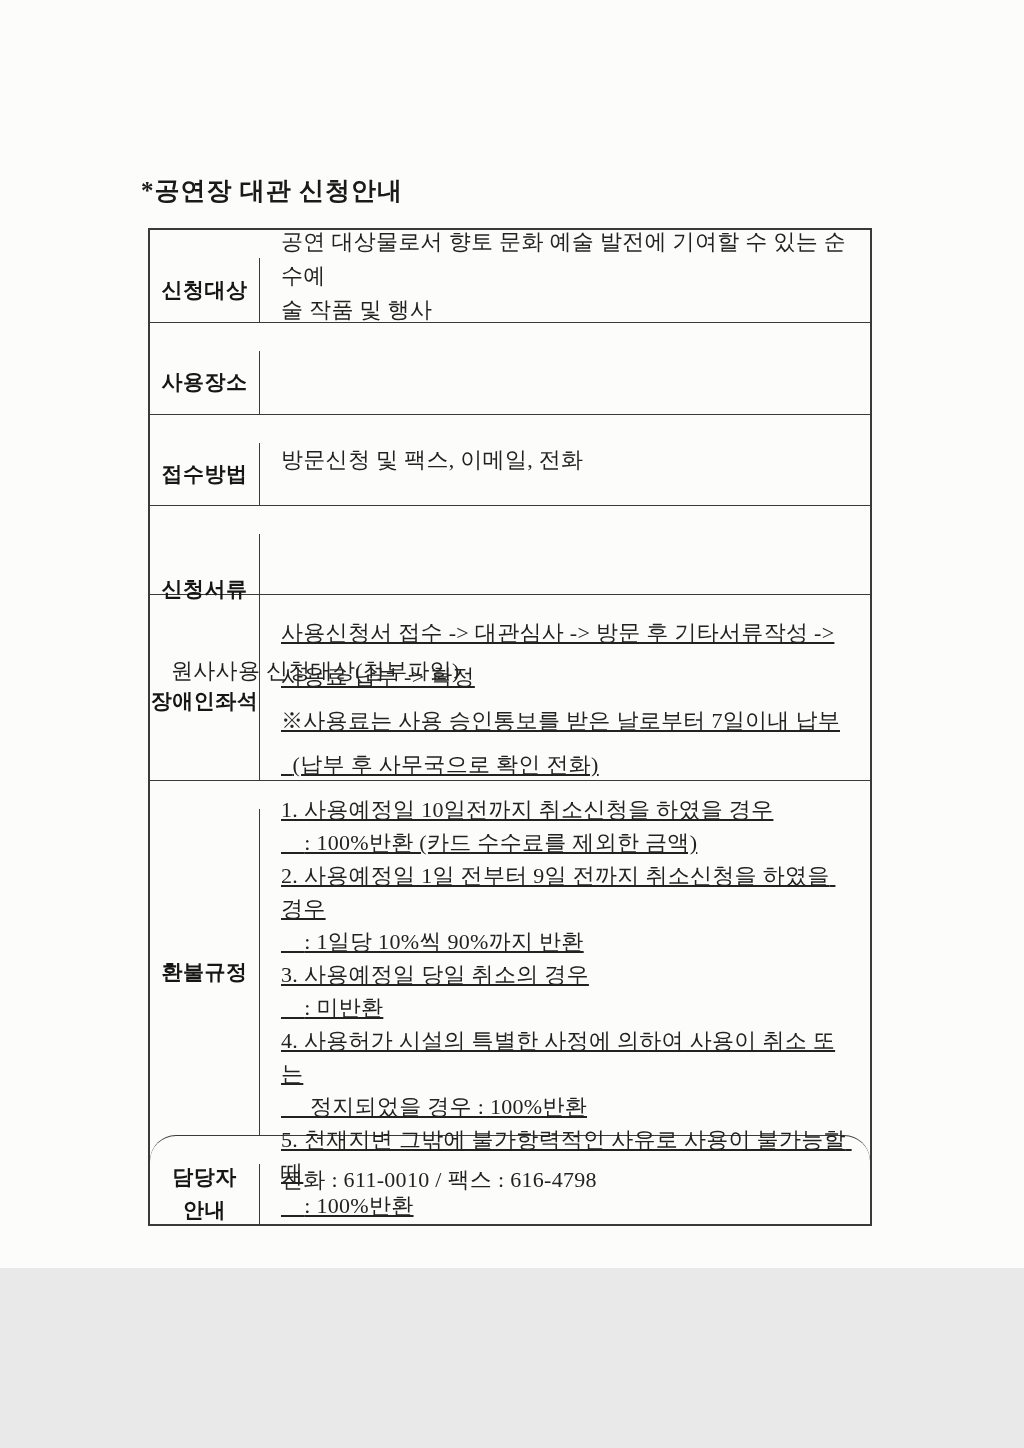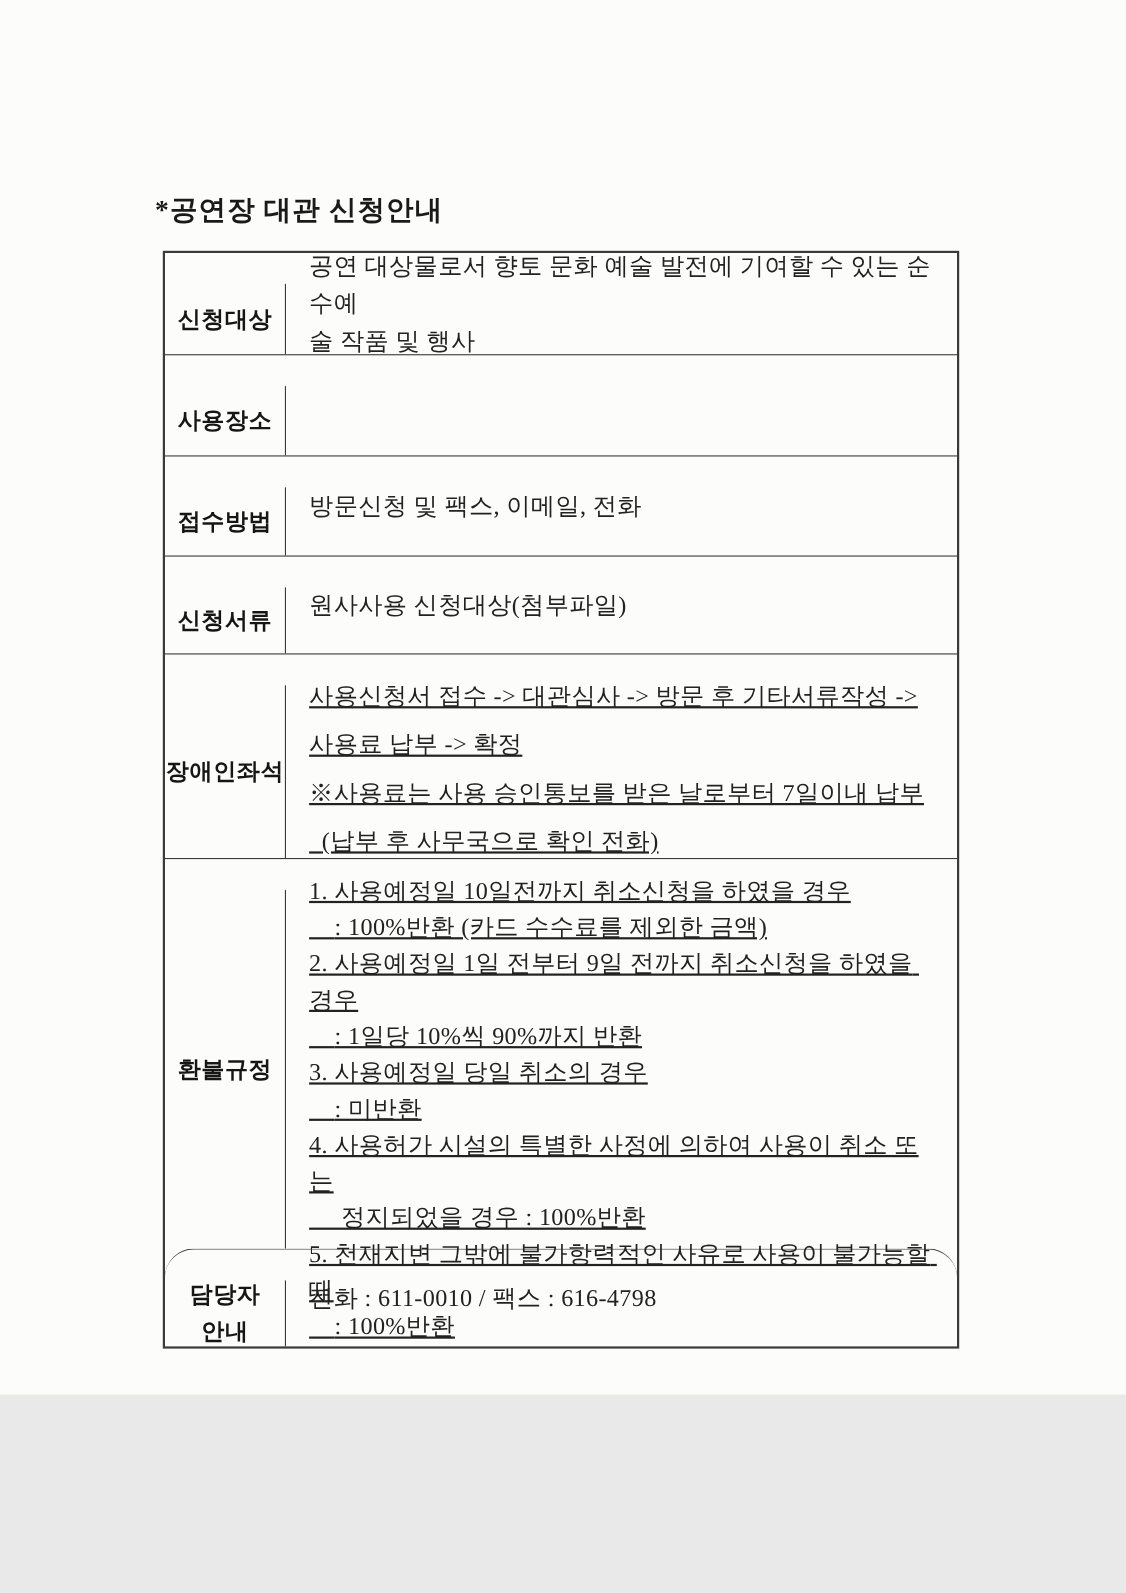--- a/index.html
+++ b/index.html
@@ -74,21 +74,21 @@
     color: #222;
   }
   .content-cell.top-align {
     align-items: flex-start;
     text-decoration: underline;
   }
   .r1 { height: 92px; }
   .r2 { height: 92px; }
   .r3 { height: 91px; }
   .r4 { height: 90px; }
-  .r5 { height: 89px; }
+  .r5 { height: 89px; flex-direction: column; }
   .r6 { height: 186px; }
   .r7 { height: 355px; }
   .r8 { height: 89px; border-radius: 26px; }
   .r6 .content-cell { line-height: 44px; padding-top: 16px; }
   .r7 .content-cell { line-height: 33px; padding-top: 12px; }
 </style>
 </head>
 <body>
 
 <div class="page">

